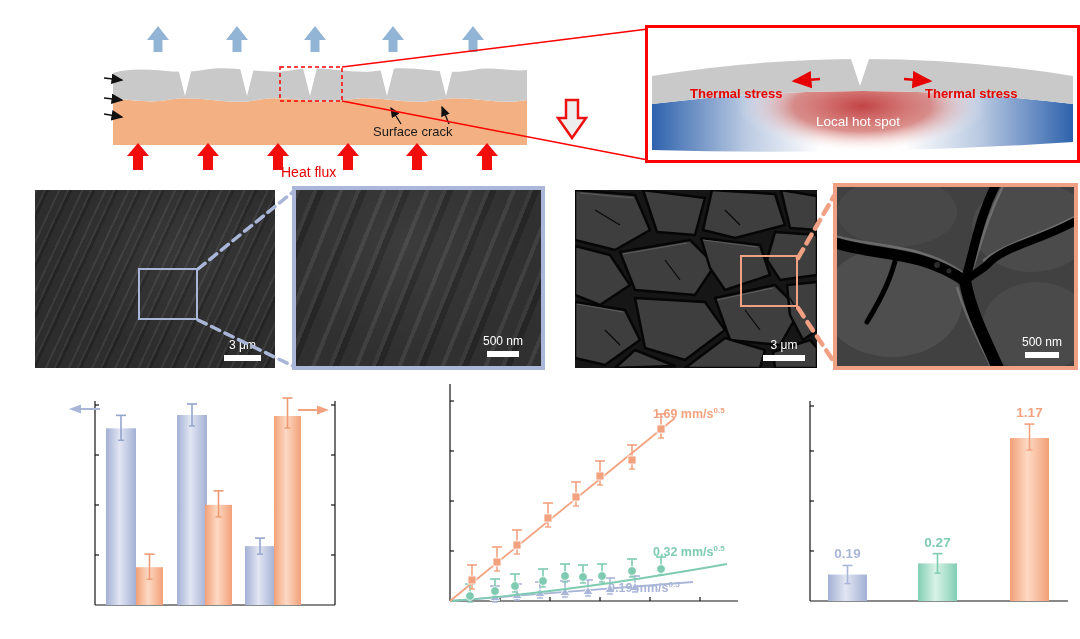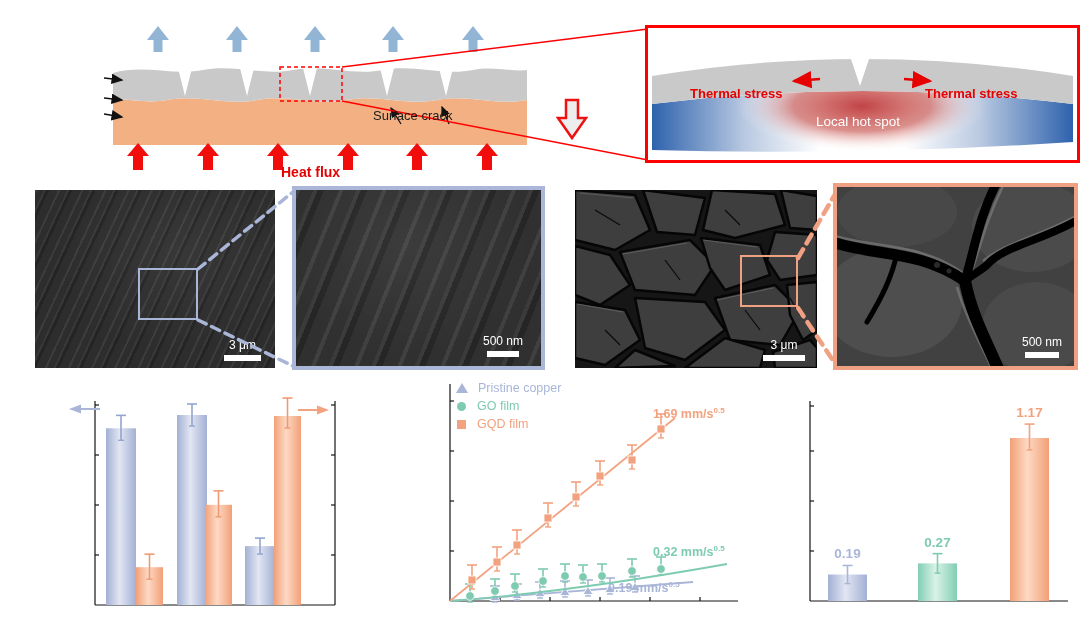--- a/index.html
+++ b/index.html
@@ -3,21 +3,21 @@
 <meta charset="utf-8">
 <style>
   html,body{margin:0;padding:0;background:#ffffff;}
   .canvas{position:relative;width:1080px;height:639px;background:#ffffff;overflow:hidden;
           font-family:"Liberation Sans",sans-serif;color:#111;}
   .abs{position:absolute;}
   .lbl{position:absolute;white-space:nowrap;}
 
   
   .surface-crack{font-size:13px;color:#1a1a1a;}
-  .heat-flux{font-size:14px;font-weight:bold;color:#e60000;}
+  .heat-flux{font-size:14px;font-weight:normal;color:#e60000;}
   .thermal-stress{font-size:13px;font-weight:bold;color:#e60000;}
   .local-hot{font-size:13.5px;color:#ffffff;}
 
   
   .inset{position:absolute;left:645px;top:25px;width:435px;height:138px;border:3px solid #ff0000;
          box-sizing:border-box;background:#ffffff;}
 
   
   .sem{position:absolute;overflow:hidden;}
   .sem1{left:35px;top:190px;width:240px;height:178px;background-color:#2d2d2d;
@@ -110,21 +110,21 @@
       <line x1="449" y1="124" x2="442" y2="107" marker-end="url(#ahB)"></line>
     </g>
 
     <rect x="280" y="67" width="62" height="34" fill="none" stroke="#ff0000" stroke-width="1.5" stroke-dasharray="4 3"></rect>
     <line x1="342" y1="67" x2="648" y2="29" stroke="#ff0000" stroke-width="1.5"></line>
     <line x1="342" y1="101" x2="648" y2="160" stroke="#ff0000" stroke-width="1.5"></line>
 
     <polygon points="566,100 578,100 578,118 586,118 572,138 558,118 566,118" fill="#ededed" stroke="#ee1111" stroke-width="2.5"></polygon>
   </svg>
 
-  <span class="lbl surface-crack" style="left:373px;top:108px">Surface crack</span>
+  <span class="lbl surface-crack" style="left:373px;top:124px">Surface crack</span>
   <span class="lbl heat-flux" style="left:281px;top:164px">Heat flux</span>
 
   <div class="inset">
     <svg width="429" height="132" viewBox="0 0 429 132">
       <defs>
         <linearGradient id="coolGrad" x1="0" y1="0" x2="1" y2="0">
           <stop offset="0" stop-color="#2e62ad"></stop>
           <stop offset="0.22" stop-color="#b9c9e1"></stop>
           <stop offset="0.40" stop-color="#ffffff"></stop>
           <stop offset="0.60" stop-color="#ffffff"></stop>
@@ -429,34 +429,20 @@
       <line x1="207" y1="67" x2="217" y2="67" stroke="#f3a27f" stroke-width="1.6"></line>
       <line x1="209" y1="91" x2="215" y2="91" stroke="#f3a27f" stroke-width="1.4"></line>
       <rect x="208" y="78" width="8" height="8" fill="#f3a27f" stroke="#fff" stroke-width="0.8"></rect>
       <line x1="241" y1="36" x2="241" y2="60" stroke="#f3a27f" stroke-width="1.6"></line>
       <line x1="236" y1="36" x2="246" y2="36" stroke="#f3a27f" stroke-width="1.6"></line>
       <line x1="238" y1="60" x2="244" y2="60" stroke="#f3a27f" stroke-width="1.4"></line>
       <rect x="237" y="47" width="8" height="8" fill="#f3a27f" stroke="#fff" stroke-width="0.8"></rect>
       <text x="233" y="40" fill="#f3a27f" font-size="12.5" font-weight="bold" font-family="&quot;Liberation Sans&quot;,sans-serif">1.69 mm/s<tspan dy="-5" font-size="8">0.5</tspan></text>
     </svg>
 
-  <div class="legend">
-    <div class="legend-row">
-      <span class="mk mk-triangle"></span>
-      <span class="lg-0">Pristine copper</span>
-    </div>
-    <div class="legend-row">
-      <span class="mk mk-circle"></span>
-      <span class="lg-1">GO film</span>
-    </div>
-    <div class="legend-row">
-      <span class="mk mk-square"></span>
-      <span class="lg-2">GQD film</span>
-    </div>
-  </div>
 
   <svg id="right-bar-svg" class="abs" style="left:800px;top:393px" width="280" height="220" viewBox="0 0 280 220">
     <g stroke="#141414" stroke-width="1.2">
       <line x1="10" y1="8" x2="10" y2="208"></line>
       <line x1="10" y1="208" x2="268" y2="208"></line>
       <line x1="10" y1="158" x2="14" y2="158"></line>
         <line x1="10" y1="108" x2="14" y2="108"></line>
       <line x1="10" y1="58" x2="14" y2="58"></line>
         <line x1="10" y1="13" x2="14" y2="13"></line>
     </g>

